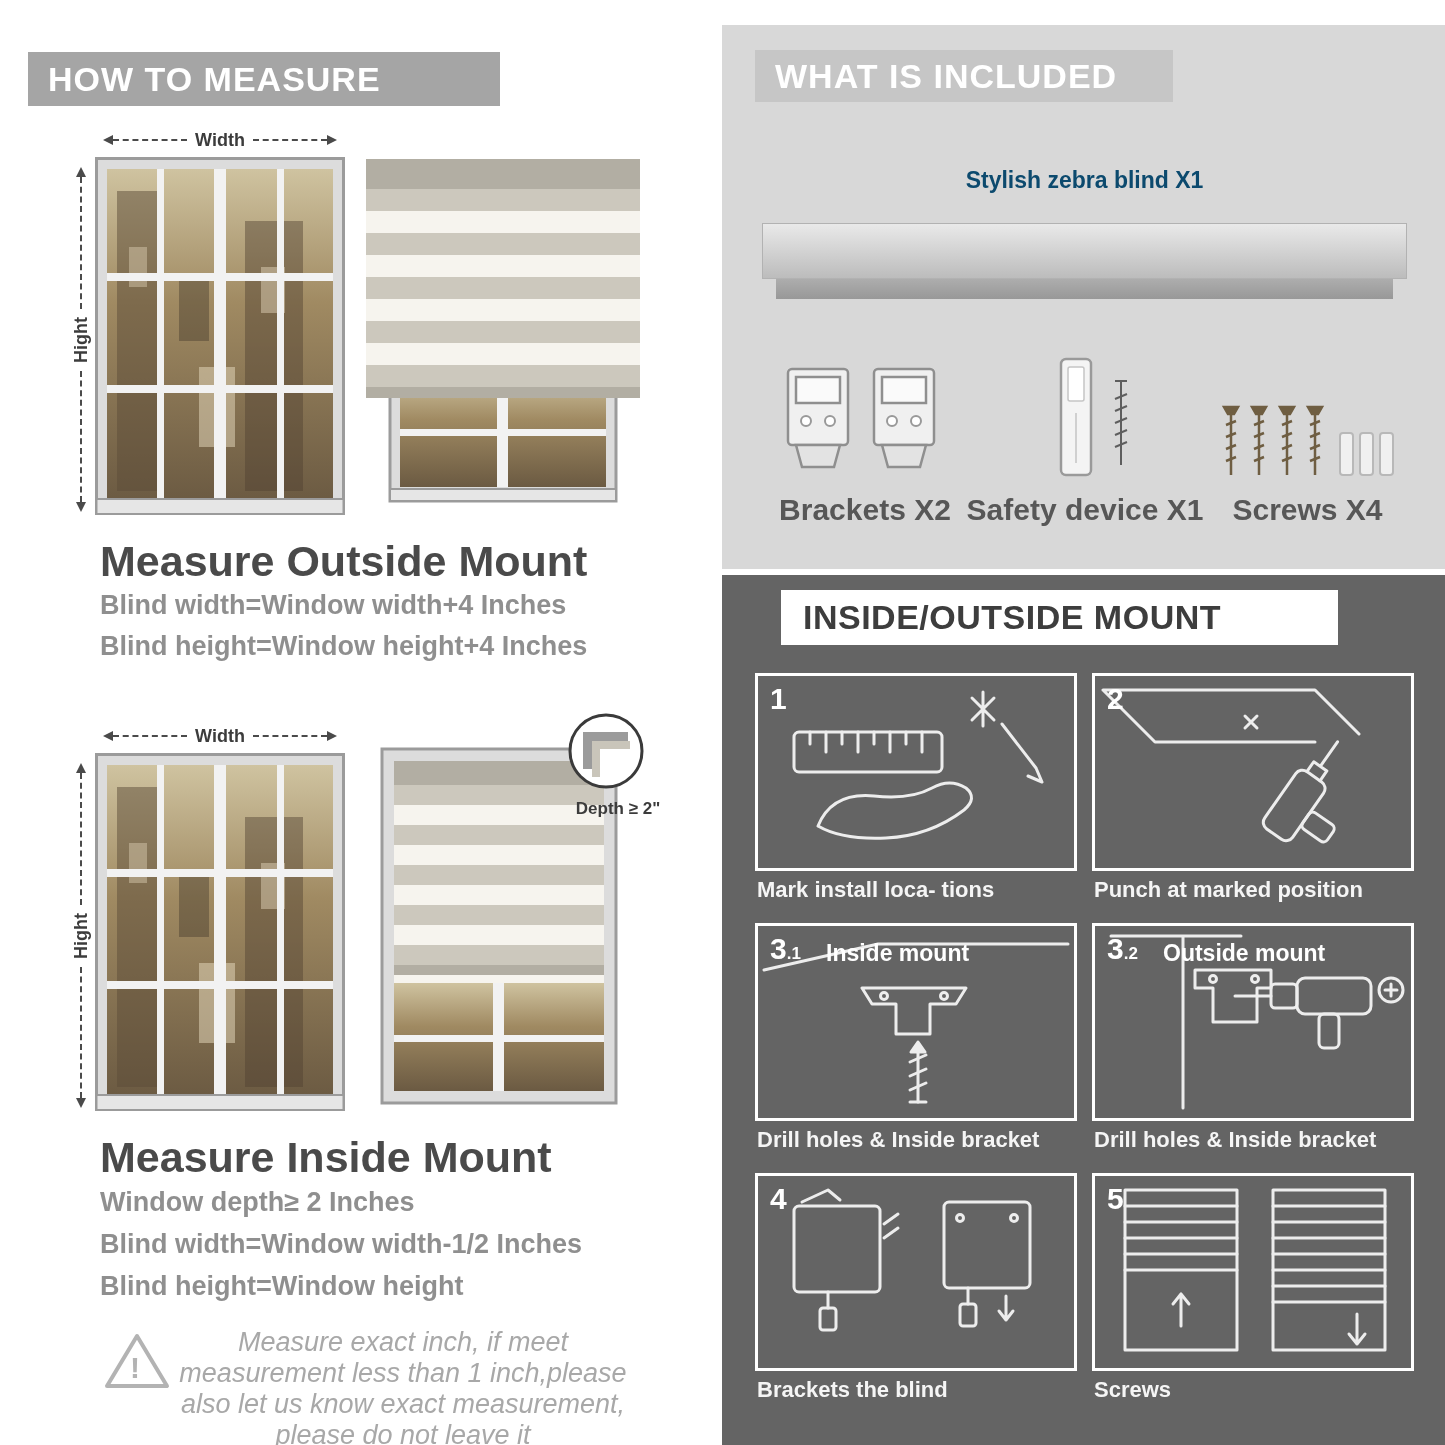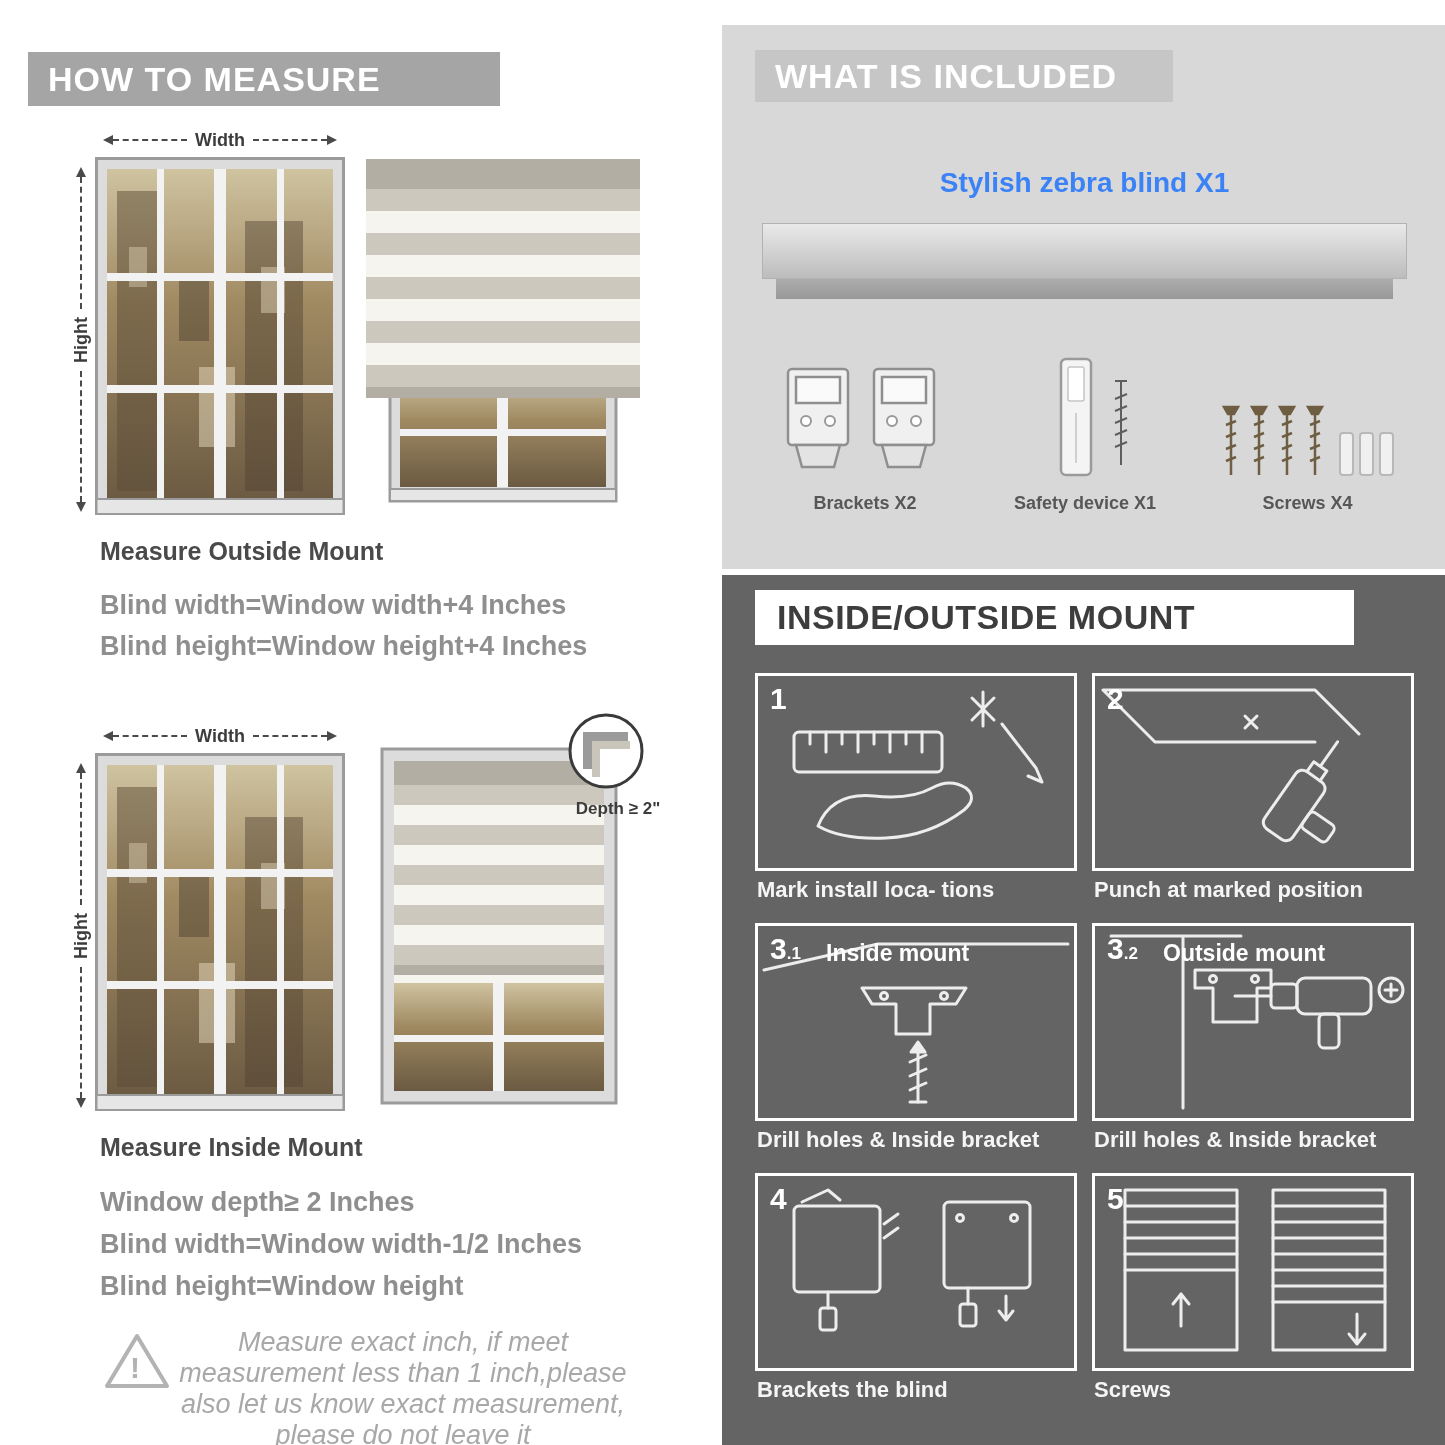--- a/index.html
+++ b/index.html
@@ -10,43 +10,43 @@
 
   
   .banner-gray { background:#a5a5a5; color:#ffffff; font-weight:bold; font-size:34px; letter-spacing:1px;
                  display:flex; align-items:center; padding-left:20px; }
   .banner-light { background:#c6c6c6; color:#ffffff; font-weight:bold; font-size:34px; letter-spacing:1px;
                  display:flex; align-items:center; padding-left:20px; }
   .banner-white { background:#ffffff; color:#3d3d3d; font-weight:bold; font-size:34px; letter-spacing:0.5px;
                  display:flex; align-items:center; padding-left:22px; }
 
   
-  .h1 { font-size:25px; font-weight:bold; color:#4a4a4a; }
+  .h1 { font-size:43px; font-weight:bold; color:#4a4a4a; }
   .body-line { font-size:27px; font-weight:bold; color:#8f8f8f; white-space:nowrap; }
   .warn-text { font-size:27px; color:#a8a8a8; line-height:31px; text-align:center;font-style:italic; }
 
   
   .measure-h { display:flex; align-items:center; }
   .measure-v { display:flex; flex-direction:column; align-items:center; }
   .dash-h { flex:1; border-top:2px dashed #4a4a4a; height:0; }
   .dash-v { flex:1; border-left:2px dashed #4a4a4a; width:0; }
   .ah { width:0; height:0; flex:none; }
   .ah-left  { border-top:5px solid transparent; border-bottom:5px solid transparent; border-right:10px solid #4a4a4a; }
   .ah-right { border-top:5px solid transparent; border-bottom:5px solid transparent; border-left:10px solid #4a4a4a; }
   .ah-up    { border-left:5px solid transparent; border-right:5px solid transparent; border-bottom:10px solid #4a4a4a; }
   .ah-down  { border-left:5px solid transparent; border-right:5px solid transparent; border-top:10px solid #4a4a4a; }
   .measure-label { font-size:18px; font-weight:bold; color:#3c3c3c; padding:0 8px; }
   .measure-label-v { writing-mode:vertical-rl; transform:rotate(180deg); font-size:18px; font-weight:bold; color:#3c3c3c; padding:8px 0; }
   .depth-label { font-size:17px; font-weight:bold; color:#3c3c3c; text-align:center; }
 
   
   .included-bg { background:#d8d8d8; }
   .mount-bg { background:#646464; }
-  .product-title { font-size:28px; font-weight:bold; color:#3b82f6; text-align:center; }
-  .item-label { font-size:18px; font-weight:bold; color:#575757; text-align:center; }
+  .product-title { font-size:23px; font-weight:bold; color:#0c4a6e; text-align:center; }
+  .item-label { font-size:30px; font-weight:bold; color:#575757; text-align:center; }
 
   .step-panel { position:absolute; width:322px; height:198px; border:3px solid #ffffff; }
   .step-num { position:absolute; top:6px; left:12px; font-size:30px; font-weight:bold; color:#ffffff; }
   .step-sub { font-size:17px; font-weight:bold; color:#ffffff; }
   .step-title { position:absolute; top:14px; left:68px; font-size:23px; font-weight:bold; color:#ffffff; }
   .step-caption { position:absolute; width:322px; font-size:22px; font-weight:bold; color:#f5f5f5; padding-left:2px; white-space:nowrap; }
   .step-art { position:absolute; left:0; top:0; width:316px; height:192px; }
 
   .headrail-top { height:56px; background:linear-gradient(#e9e9e9,#bcbcbc); border:1px solid #b2b2b2; }
   .headrail-lip { height:20px; margin:0 14px; background:linear-gradient(#adadad,#989898); }
@@ -270,21 +270,21 @@
     <div class="abs item-label" style="left:770px;top:468px;width:190px">Brackets X2</div>
     <div class="abs item-label" style="left:960px;top:468px;width:250px">Safety device X1</div>
     <div class="abs item-label" style="left:1210px;top:468px;width:195px">Screws X4</div>
 
   </section>
 
   <section>
 
     <div class="abs mount-bg" style="left:722px;top:550px;width:723px;height:895px"></div>
 
-    <div class="abs banner-white" style="left:755px;top:565px;width:599px;height:55px">
+    <div class="abs banner-white" style="left:781px;top:565px;width:557px;height:55px">
       <span>INSIDE/OUTSIDE MOUNT</span>
     </div>
 
     <div class="step-panel" style="left:755px;top:648px">
       <svg class="step-art" viewBox="0 0 316 192">
         <g stroke="#ededed" stroke-width="3" fill="none" stroke-linecap="round" stroke-linejoin="round">
           <path d="M214,22 l22,22 M236,22 l-22,22 M225,16 v34"></path>
           <rect x="36" y="56" width="148" height="40" rx="5"></rect>
           <path d="M52,56 v12 M68,56 v20 M84,56 v12 M100,56 v20 M116,56 v12 M132,56 v20 M148,56 v12 M164,56 v20"></path>
           <path d="M244,48 l34,44 M278,92 l6,14 l-14,-6"></path>

